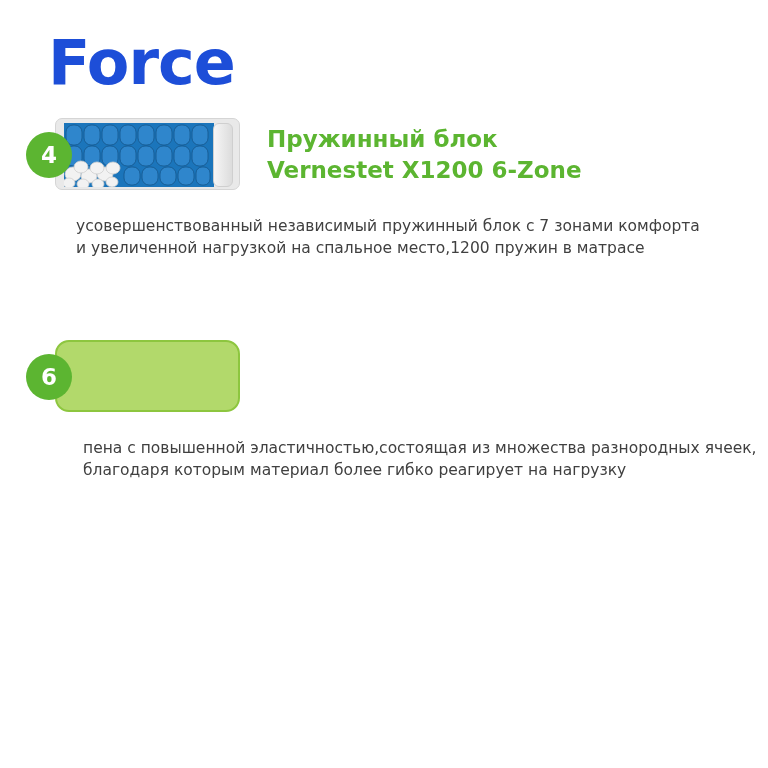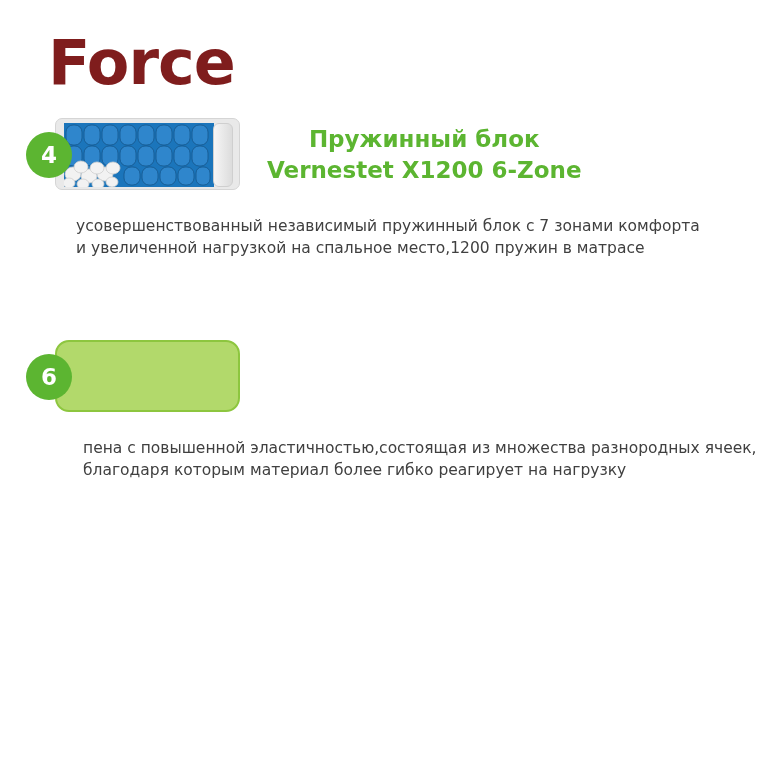--- a/index.html
+++ b/index.html
@@ -18,21 +18,21 @@
     width: 768px;
     height: 768px;
   }
   .brand-title {
     position: absolute;
     left: 48px;
     top: 32px;
     font-family: "DejaVu Sans", sans-serif;
     font-size: 62px;
     font-weight: bold;
-    color: #7f1d1d;
+    color: #1d4ed8;
     letter-spacing: -1px;
     line-height: 1;
   }
 
   
   .block {
     position: absolute;
     left: 0;
     width: 768px;
   }
@@ -103,21 +103,21 @@
 
   .titles {
     position: absolute;
     left: 267px;
     top: 14px;
     color: #5cb531;
     font-size: 23px;
     font-weight: bold;
     line-height: 1.33;
   }
-  .titles .line { display: block; white-space: nowrap; text-align: center; }
+  .titles .line { display: block; white-space: nowrap; }
 
   .desc {
     position: absolute;
     left: 36px;
     color: #404040;
     font-size: 15.5px;
     line-height: 1.45;
     width: 700px;
   }
   .desc .line { display: block; white-space: nowrap; }

